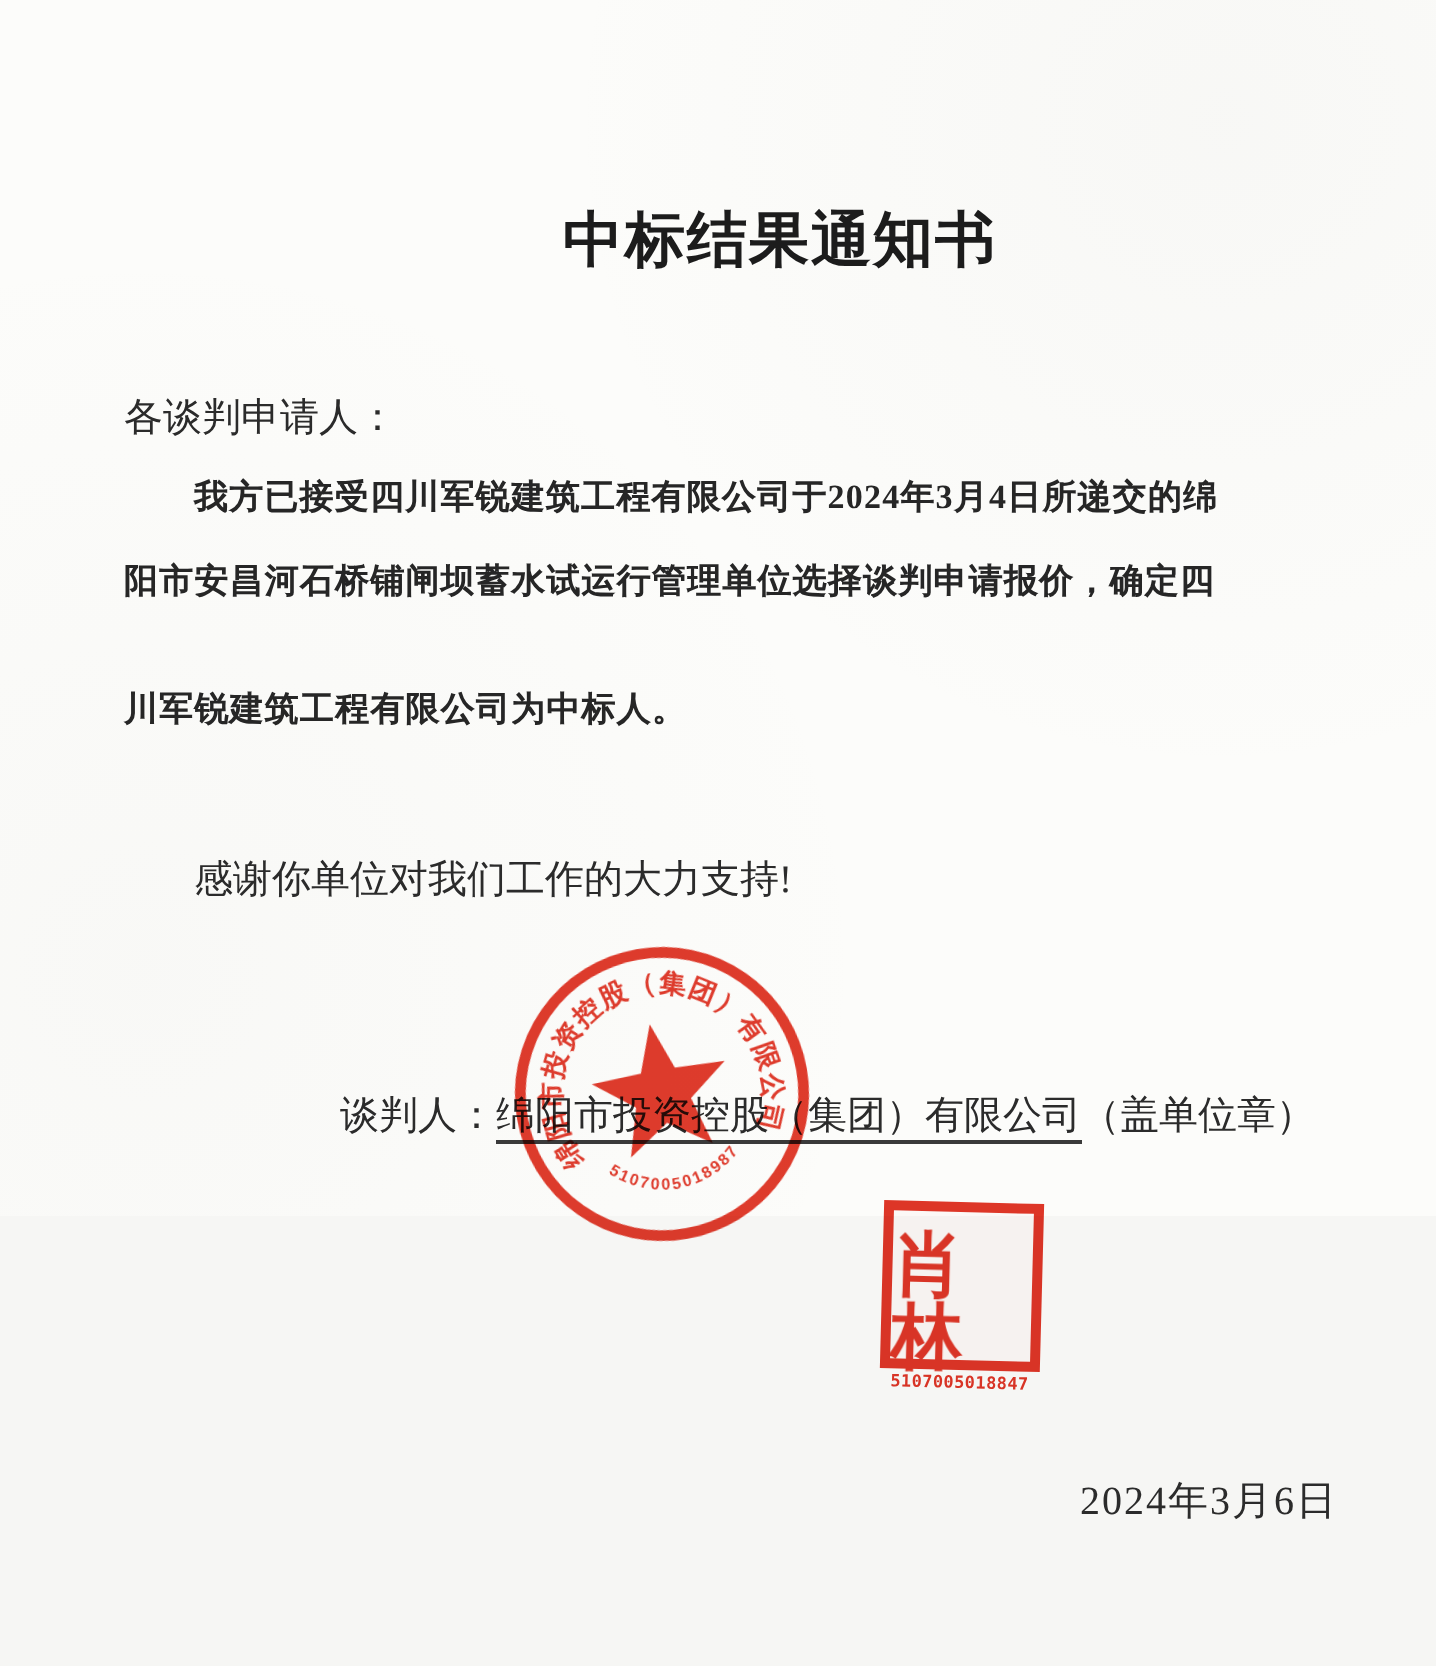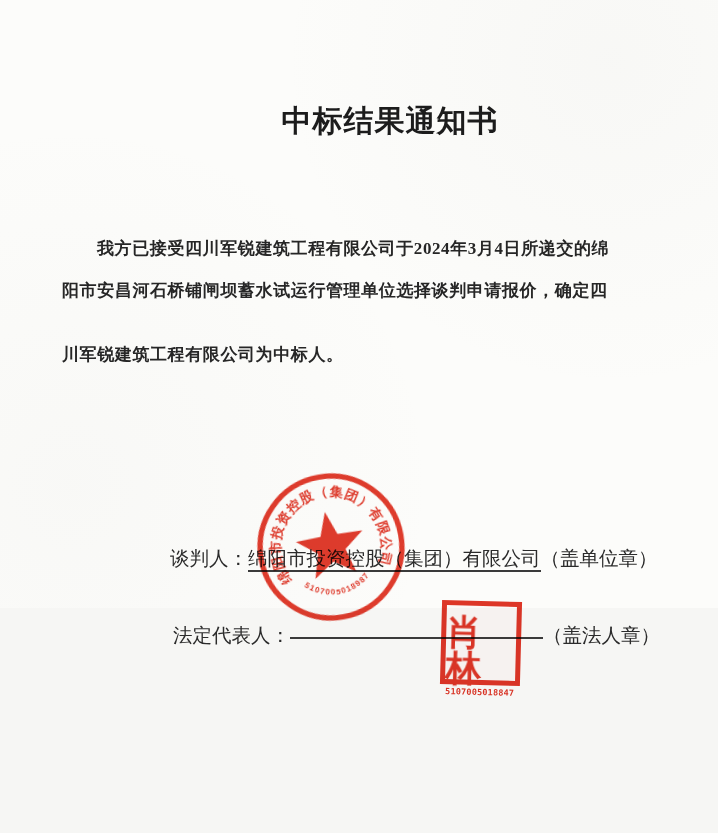--- a/index.html
+++ b/index.html
@@ -88,36 +88,36 @@
     font-weight:700;
   }
 </style>
 </head>
 <body>
 
 <div class="page">
 
   <div class="row title">中标结果通知书</div>
 
+  <div class="row salutation">各谈判申请人：</div>
 
   <div>
     <div class="row bodyline l1">我方已接受四川军锐建筑工程有限公司于2024年3月4日所递交的绵</div>
     <div class="row bodyline l2">阳市安昌河石桥铺闸坝蓄水试运行管理单位选择谈判申请报价，确定四</div>
     <div class="row bodyline l3">川军锐建筑工程有限公司为中标人。</div>
   </div>
 
+  <div class="row thanks">感谢你单位对我们工作的大力支持!</div>
 
   <div class="row signrow negotiator">
     <span>谈判人：</span><span class="ul-value">绵阳市投资控股（集团）有限公司</span><span>（盖单位章）</span>
   </div>
 
-  <div class="row signrow legalrep">
-    <span>法定代表人：</span><span class="blank-line"></span><span>（盖法人章）</span>
-  </div>
 
+  <div class="row date">2024年3月6日</div>
 
   <svg class="company-seal" viewBox="0 0 200 200" aria-hidden="true">
     <defs>
       <path id="arcCompany" d="M 40.2,127.9 A 66,66 0 1 1 159.8,127.9" fill="none"></path>
       <path id="arcNumber" d="M 52.5,139.9 A 62,62 0 0 0 147.5,139.9" fill="none"></path>
     </defs>
     <circle cx="100" cy="100" r="92" fill="none" stroke-width="7" stroke="#df2b1b"></circle>
     <polygon points="100,54 111.2,84.6 143.8,85.8 118.1,105.9 127,137.2 100,119 73,137.2 81.9,105.9 56.2,85.8 88.8,84.6" fill="#df2b1b"></polygon>
     <text class="seal-svg-text" font-size="17.5" letter-spacing="1" text-anchor="middle" fill="#df2b1b">
       <textPath href="#arcCompany" startOffset="50%">绵阳市投资控股（集团）有限公司</textPath>

